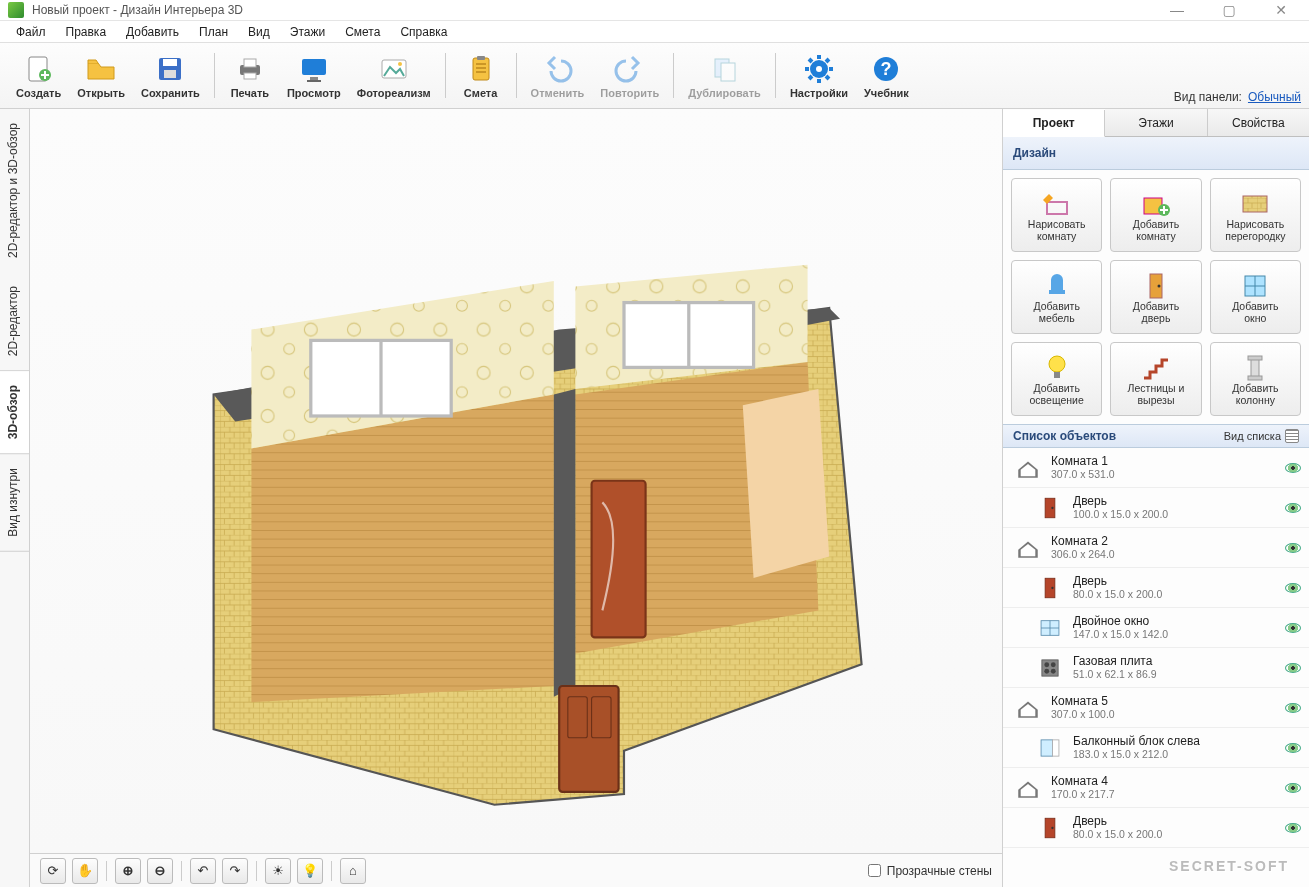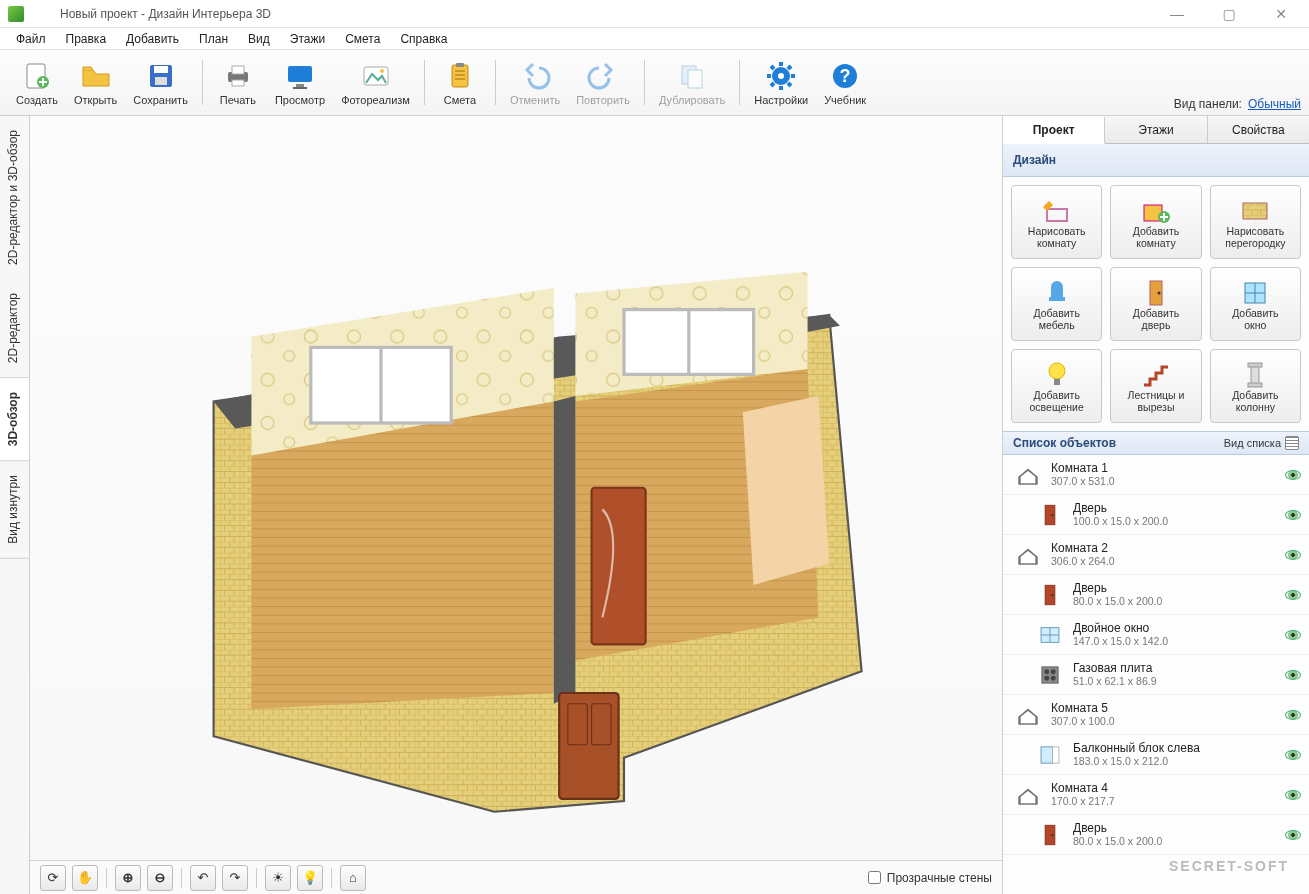--- a/index.html
+++ b/index.html
@@ -1,34 +1,34 @@
 <!DOCTYPE html>
 <html><head>
 <meta charset="utf-8">
 <style>
 * { box-sizing: border-box; margin: 0; padding: 0; font-family: "Segoe UI", Tahoma, sans-serif; }
 body { background: #fff; width: 1309px; height: 894px; overflow: hidden; font-size: 12px; color: #222; }
 
 
-.titlebar { height: 28px; display: flex; align-items: center; padding: 0 8px; background: #fff; border-bottom: 1px solid #e5e5e5; gap: 28px; }
+.titlebar { height: 21px; display: flex; align-items: center; padding: 0 8px; background: #fff; border-bottom: 1px solid #e5e5e5; }
 .titlebar .app-icon { width: 16px; height: 16px; background: linear-gradient(135deg,#7ac943,#2e8b2e); border-radius: 2px; margin-right: 8px; }
 .titlebar .title { flex: 1; font-size: 12px; color: #555; }
 .titlebar .win-btns { display: flex; gap: 12px; color: #888; }
 .titlebar .win-btns span { width: 40px; text-align: center; cursor: pointer; font-size: 14px; }
 
 
 .menubar { height: 22px; display: flex; align-items: center; gap: 4px; padding: 0 8px; border-bottom: 1px solid #e0e0e0; }
 .menubar .menu-item { padding: 2px 8px; cursor: pointer; color: #222; }
 
 
 .toolbar { height: 66px; display: flex; align-items: stretch; padding: 4px 8px; border-bottom: 1px solid #d0d0d0; background: linear-gradient(#fdfdfd,#f4f4f4); }
 .tool-btn { display: flex; flex-direction: column; align-items: center; justify-content: center; gap: 2px; padding: 2px 8px; min-width: 58px; cursor: pointer; border-radius: 3px; }
 .tool-btn.disabled { opacity: .45; cursor: default; }
 .tool-btn .icon { width: 32px; height: 32px; display: flex; align-items: center; justify-content: center; }
-.tool-btn .label { font-size: 11px; color: #333; white-space: nowrap; }
+.tool-btn .label { font-size: 11px; color: #333; white-space: nowrap; font-weight: bold; }
 .tb-sep { width: 1px; background: #ccc; margin: 6px 6px; }
 .tb-spacer { flex: 1; }
 .panel-mode { display: flex; align-items: flex-end; gap: 6px; padding-top: 4px; font-size: 12px; color: #333; }
 .panel-mode a { color: #1a5bbf; text-decoration: underline; cursor: pointer; }
 
 
 .workspace { display: flex; height: calc(100% - 28px - 22px - 66px); }
 .left-tabs { width: 30px; background: #f7f7f7; border-right: 1px solid #d0d0d0; display: flex; flex-direction: column; }
 .vtab { writing-mode: vertical-rl; transform: rotate(180deg); padding: 14px 6px; font-size: 12px; color: #333; border-top: 1px solid #d0d0d0; cursor: pointer; text-align: center; flex-shrink: 0; }
 .vtab:first-child { border-top: none; }

